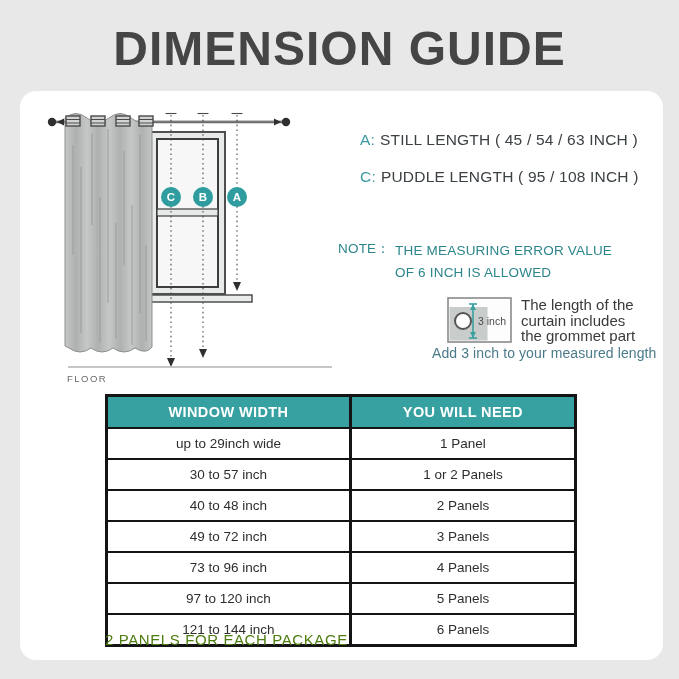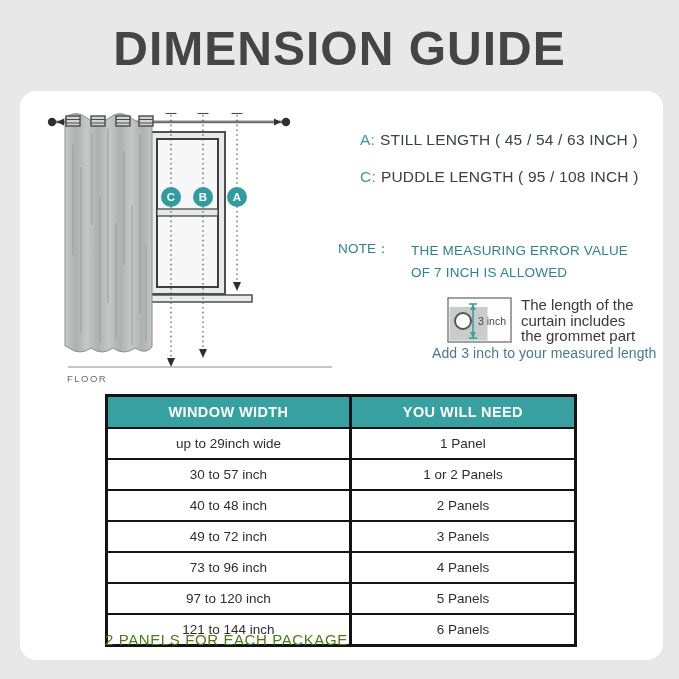--- a/index.html
+++ b/index.html
@@ -28,21 +28,21 @@
     position:absolute;left:318px;top:40px;
     display:flex;flex-direction:column;gap:19px;margin-left:22px;
   }
   .length-row{
     font-size:15.5px;color:#3c4144;white-space:nowrap;
     letter-spacing:0.2px;
   }
   .length-prefix{color:#3d98a0;margin-right:5px;}
   .note{
     position:absolute;left:318px;top:149px;
-    display:flex;gap:21px;
+    display:flex;gap:5px;
     color:#2c858b;font-size:13.5px;letter-spacing:0.2px;
   }
   .note-lines div{line-height:22px;}
   .grommet-row{
     position:absolute;left:427px;top:206px;
     display:flex;gap:9px;align-items:flex-start;
   }
   .grommet-icon{width:65px;height:46px;flex:0 0 auto;}
   .grommet-desc{
     width:122px;font-size:15px;line-height:15.5px;color:#3a3a3a;
@@ -176,21 +176,21 @@
 
   <div class="lengths">
     <div class="length-row"><span class="length-prefix">A:</span><span>STILL LENGTH ( 45 / 54 / 63 INCH )</span></div>
     <div class="length-row"><span class="length-prefix">C:</span><span>PUDDLE LENGTH ( 95 / 108 INCH )</span></div>
   </div>
 
   <div class="note">
     <span>NOTE：</span>
     <div class="note-lines">
       <div>THE MEASURING ERROR VALUE</div>
-      <div>OF 7 INCH IS ALLOWED</div>
+      <div>OF 6 INCH IS ALLOWED</div>
     </div>
   </div>
 
   <div class="grommet-row">
     <svg class="grommet-icon" viewBox="0 0 65 46" aria-hidden="true">
       <rect x="1" y="1" width="63" height="44" fill="#fdfdfd" stroke="#8a8a8a" stroke-width="1.6"></rect>
       <rect x="2.5" y="10" width="38" height="33.5" fill="#c8ccca"></rect>
       <circle cx="16" cy="24" r="8" fill="#ffffff" stroke="#555555" stroke-width="2"></circle>
       <g stroke="#3aa0a0" stroke-width="1.6">
         <line x1="26" y1="7" x2="26" y2="41"></line>

